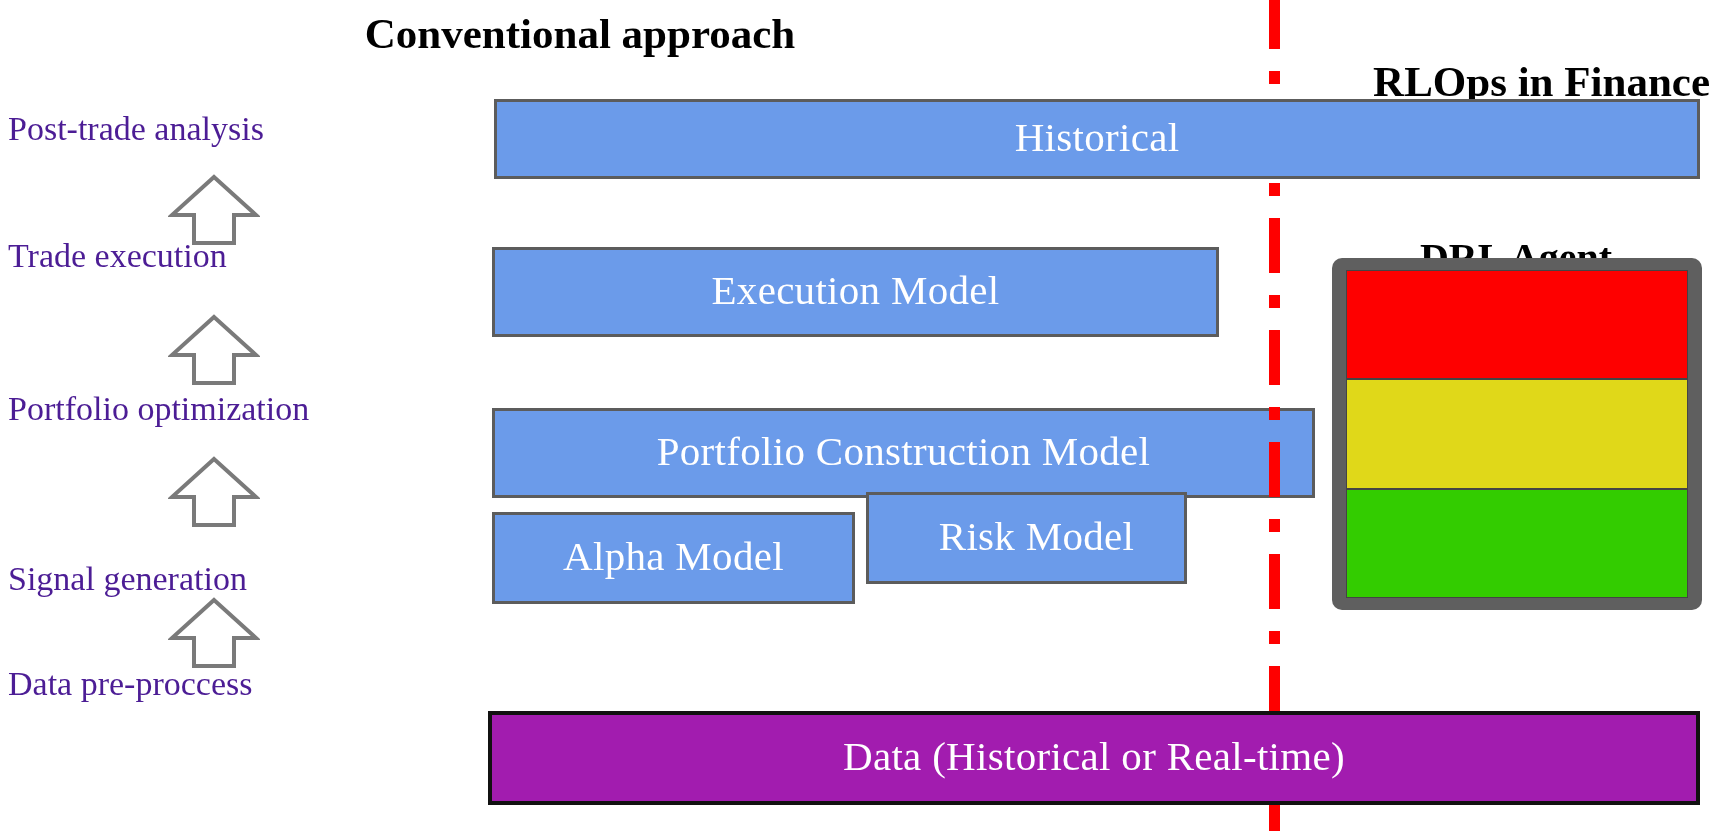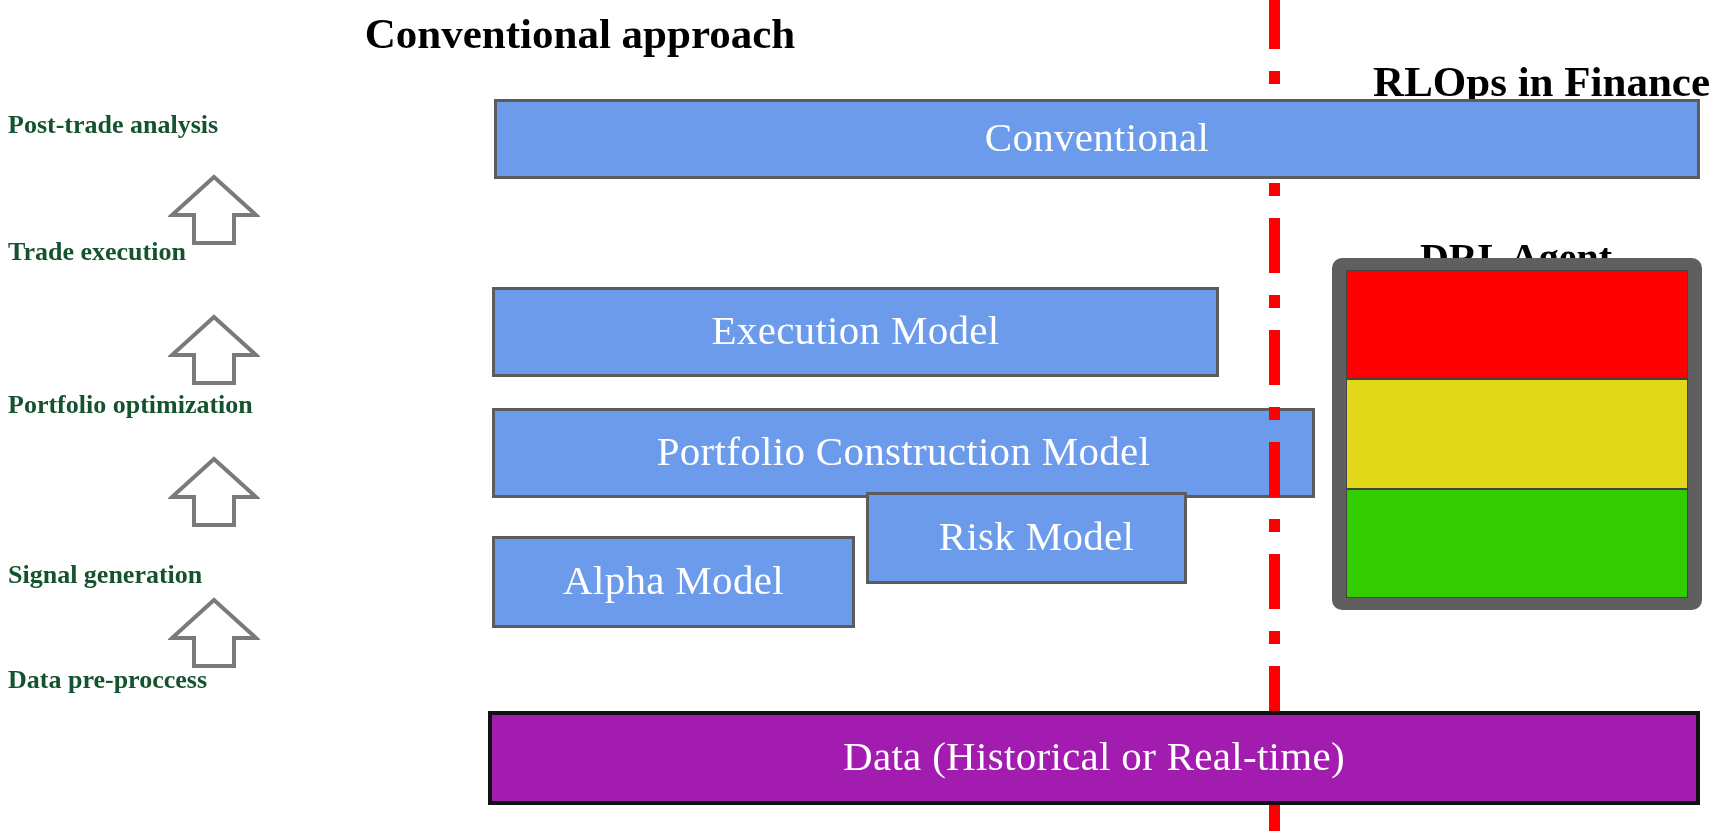--- a/index.html
+++ b/index.html
@@ -39,23 +39,23 @@
     font-size: 43px;
     margin-top: 48px;
   }
 
   
   .stage-label {
     position: absolute;
     left: 8px;
     width: 432px;
     text-align: left;
-    font-weight: bold;
-    font-size: 26px;
-    color: #14532d;
+    font-weight: normal;
+    font-size: 34px;
+    color: #4c1d95;
     white-space: nowrap;
     line-height: 1;
   }
 
   
   .up-arrow {
     position: absolute;
     left: 168px;
     width: 92px;
     height: 74px;
@@ -176,32 +176,32 @@
     </svg>
   </div>
 
   <div class="up-arrow" style="top:596px">
     <svg viewBox="0 0 92 74" xmlns="http://www.w3.org/2000/svg">
       <polygon points="46,4 88,42 66,42 66,70 26,70 26,42 4,42" fill="#ffffff" stroke="#7a7a7a" stroke-width="4" stroke-linejoin="miter"></polygon>
     </svg>
   </div>
 
   <div class="proc-box blue-box over-divider" style="left:494px; top:99px; width:1206px; height:80px;">
-    <span class="label">Conventional</span>
-  </div>
-
-  <div class="proc-box blue-box" style="left:492px; top:247px; width:727px; height:90px;margin-top:40px;">
+    <span class="label">Historical</span>
+  </div>
+
+  <div class="proc-box blue-box" style="left:492px; top:247px; width:727px; height:90px;">
     <span class="label">Execution Model</span>
   </div>
 
   <div class="proc-box blue-box" style="left:492px; top:408px; width:823px; height:90px;">
     <span class="label">Portfolio Construction Model</span>
   </div>
 
-  <div class="proc-box blue-box" style="left:492px; top:512px; width:363px; height:92px;margin-top:24px;">
+  <div class="proc-box blue-box" style="left:492px; top:512px; width:363px; height:92px;">
     <span class="label">Alpha Model</span>
   </div>
 
   <div class="proc-box blue-box" style="left:866px; top:492px; width:321px; height:92px;padding-left:20px;">
     <span class="label">Risk Model</span>
   </div>
 
   <div class="proc-box green-box over-divider" style="left:488px; top:711px; width:1212px; height:94px;">
     <span class="label">Data (Historical or Real-time)</span>
   </div>

